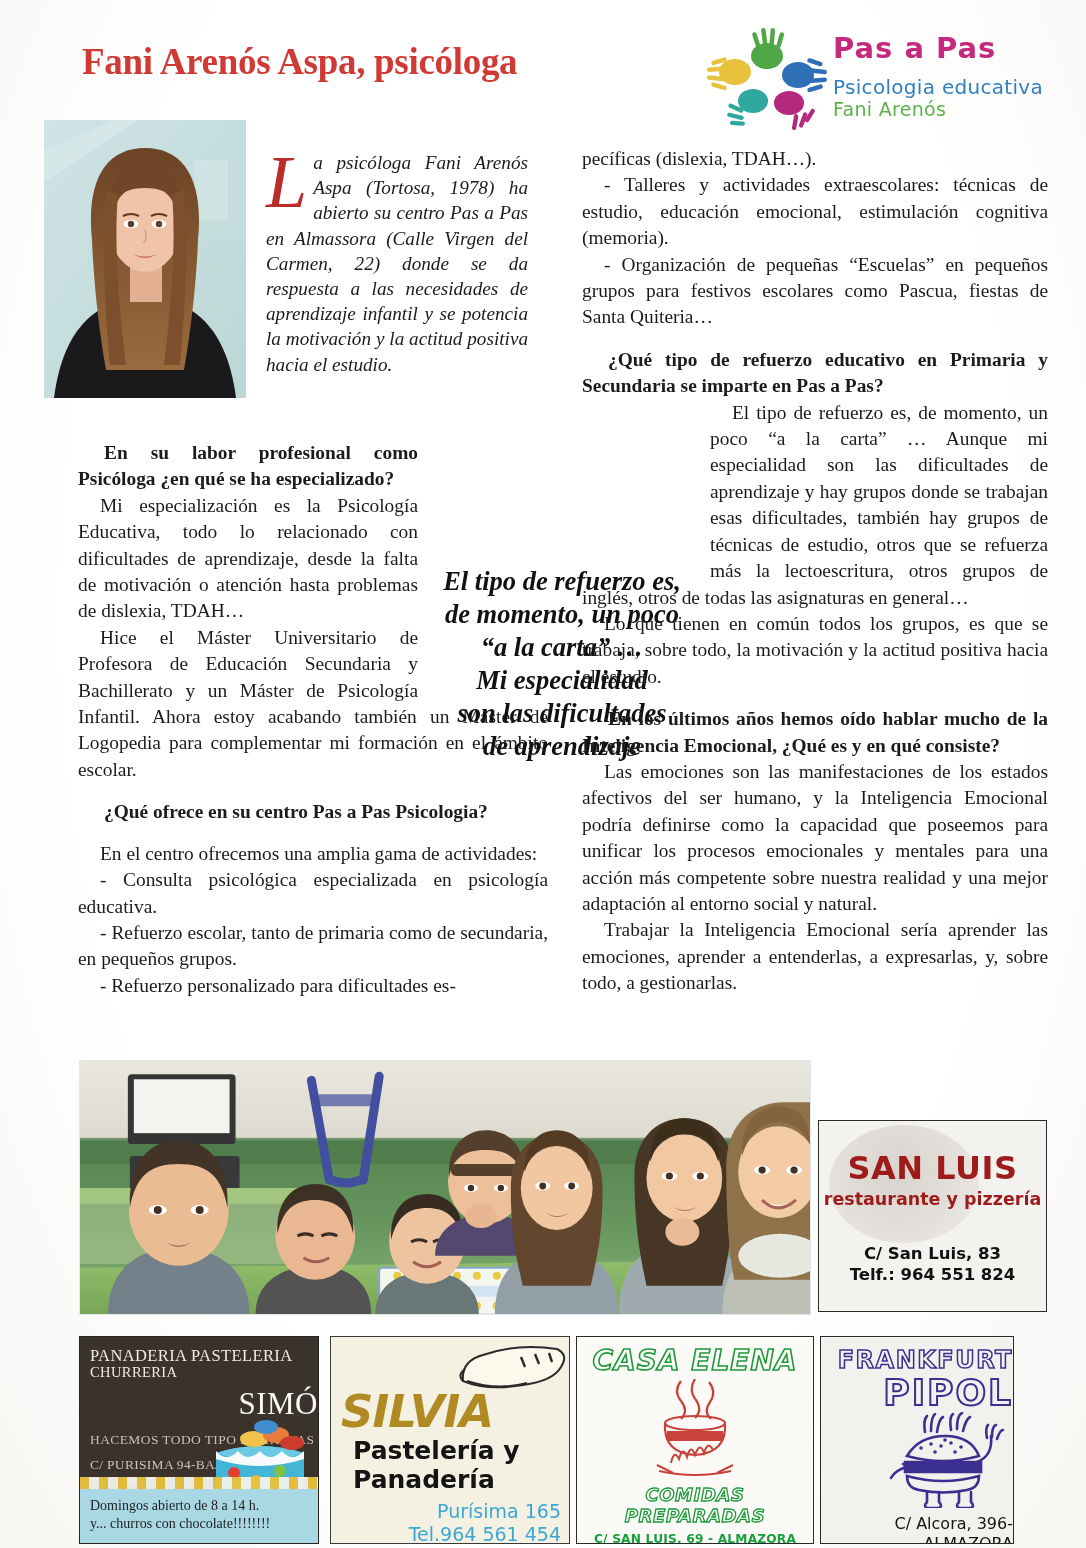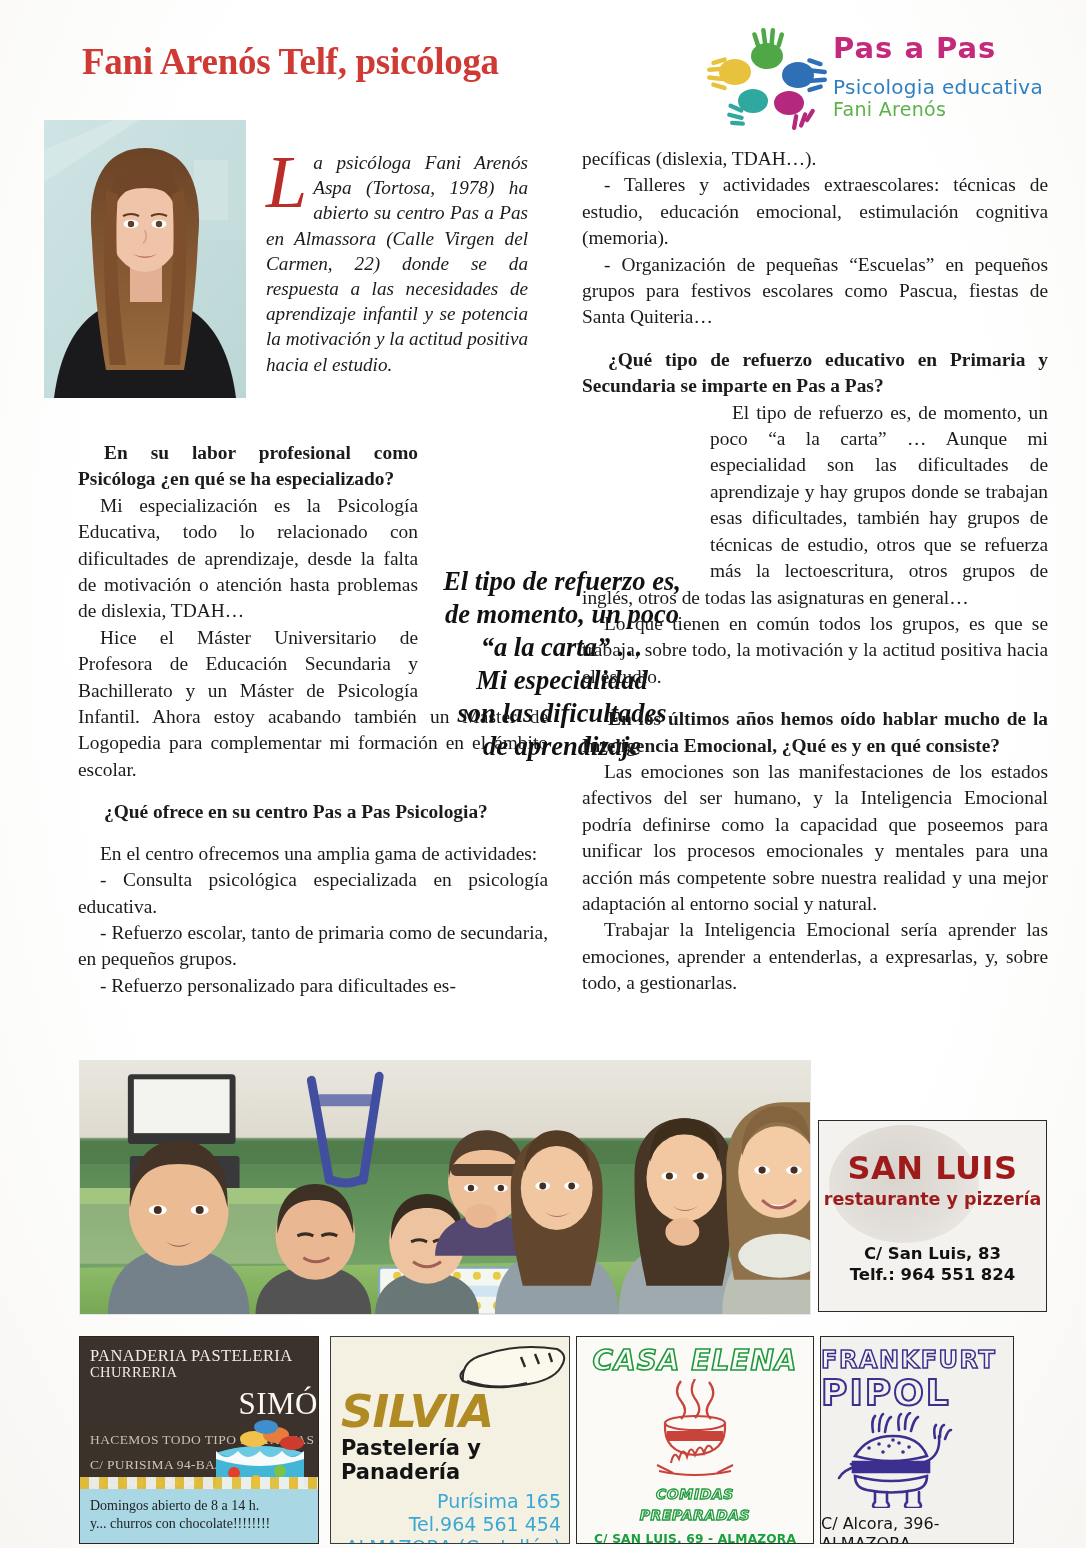--- a/index.html
+++ b/index.html
@@ -249,22 +249,22 @@
   #ad-silvia .bread { position: absolute; right: 2px; top: 4px; width: 110px; height: 52px; }
   #ad-silvia .sv-name {
     font-family: "DejaVu Sans", sans-serif;
     font-weight: bold; font-style: italic;
     font-size: 45px; color: #b08a22;
     padding: 52px 0 0 10px; letter-spacing: -1px;
     line-height: 1;
   }
   #ad-silvia .sv-sub {
     font-family: "DejaVu Sans", sans-serif;
-    font-weight: bold; font-size: 21px;
-    color: #141414; padding: 2px 0 0 10px;
+    font-weight: bold; font-size: 25px;
+    color: #141414; padding: 2px 0 0 22px;
   }
   #ad-silvia .sv-addr {
     font-family: "DejaVu Sans", sans-serif;
     font-size: 19px; color: #3aa8d4;
     text-align: right; padding: 6px 8px 0 0;
     line-height: 23px;
   }
 
   
   #ad-casaelena {
@@ -279,40 +279,40 @@
     font-weight: bold; font-style: italic;
     font-size: 28px; margin-top: 7px;
     color: #fbfaf6;
     -webkit-text-stroke: 1.6px #1e9a3c;
     letter-spacing: 1px;
   }
   #ad-casaelena .pot { margin: 2px auto 0; width: 120px; height: 100px; }
   #ad-casaelena .ce-sub {
     font-family: "DejaVu Sans", sans-serif;
     font-weight: bold; font-style: italic;
-    font-size: 14px; line-height: 21px;
+    font-size: 18px; line-height: 21px;
     color: #fbfaf6;
     -webkit-text-stroke: 1.3px #1e9a3c;
     letter-spacing: .6px;
     margin-top: 1px;
   }
   #ad-casaelena .ce-addr {
     font-family: "DejaVu Sans", sans-serif;
     font-weight: bold; font-size: 12.2px;
     color: #18a03c; line-height: 15px;
     margin-top: 6px; letter-spacing: .2px;
   }
 
   
   #ad-pipol {
     left: 820px; top: 1336px;
     width: 194px; height: 208px;
     background: #f2f1ed;
     border: 1.5px solid #2a2a2a;
-    text-align: left;
+    text-align: right;
   }
   #ad-pipol .fp-1 {
     font-family: "DejaVu Sans", sans-serif;
     font-weight: bold; font-size: 24px;
     margin-top: 9px; color: #f2f1ed;
     -webkit-text-stroke: 1.5px #3b2f8f;
     letter-spacing: 1.5px;
   }
   #ad-pipol .fp-2 {
     font-family: "DejaVu Sans", sans-serif;
@@ -326,21 +326,21 @@
     font-family: "DejaVu Sans", sans-serif;
     font-size: 16px; color: #151515;
     line-height: 20px; margin-top: 2px;
   }
 </style>
 </head>
 <body>
 
 <div class="page">
 
-  <div class="headline">Fani Arenós Telf, psicóloga</div>
+  <div class="headline">Fani Arenós Aspa, psicóloga</div>
 
   <div class="logo-block">
     <svg class="hands" viewBox="0 0 140 112">
       <g>
 
         <g fill="#4fa845">
           <ellipse cx="70" cy="34" rx="16" ry="13"></ellipse>
           <rect x="57" y="10" width="4.5" height="16" rx="2.2" transform="rotate(-18 59 18)"></rect>
           <rect x="65" y="6" width="4.5" height="18" rx="2.2" transform="rotate(-7 67 15)"></rect>
           <rect x="73" y="6" width="4.5" height="18" rx="2.2" transform="rotate(5 75 15)"></rect>

